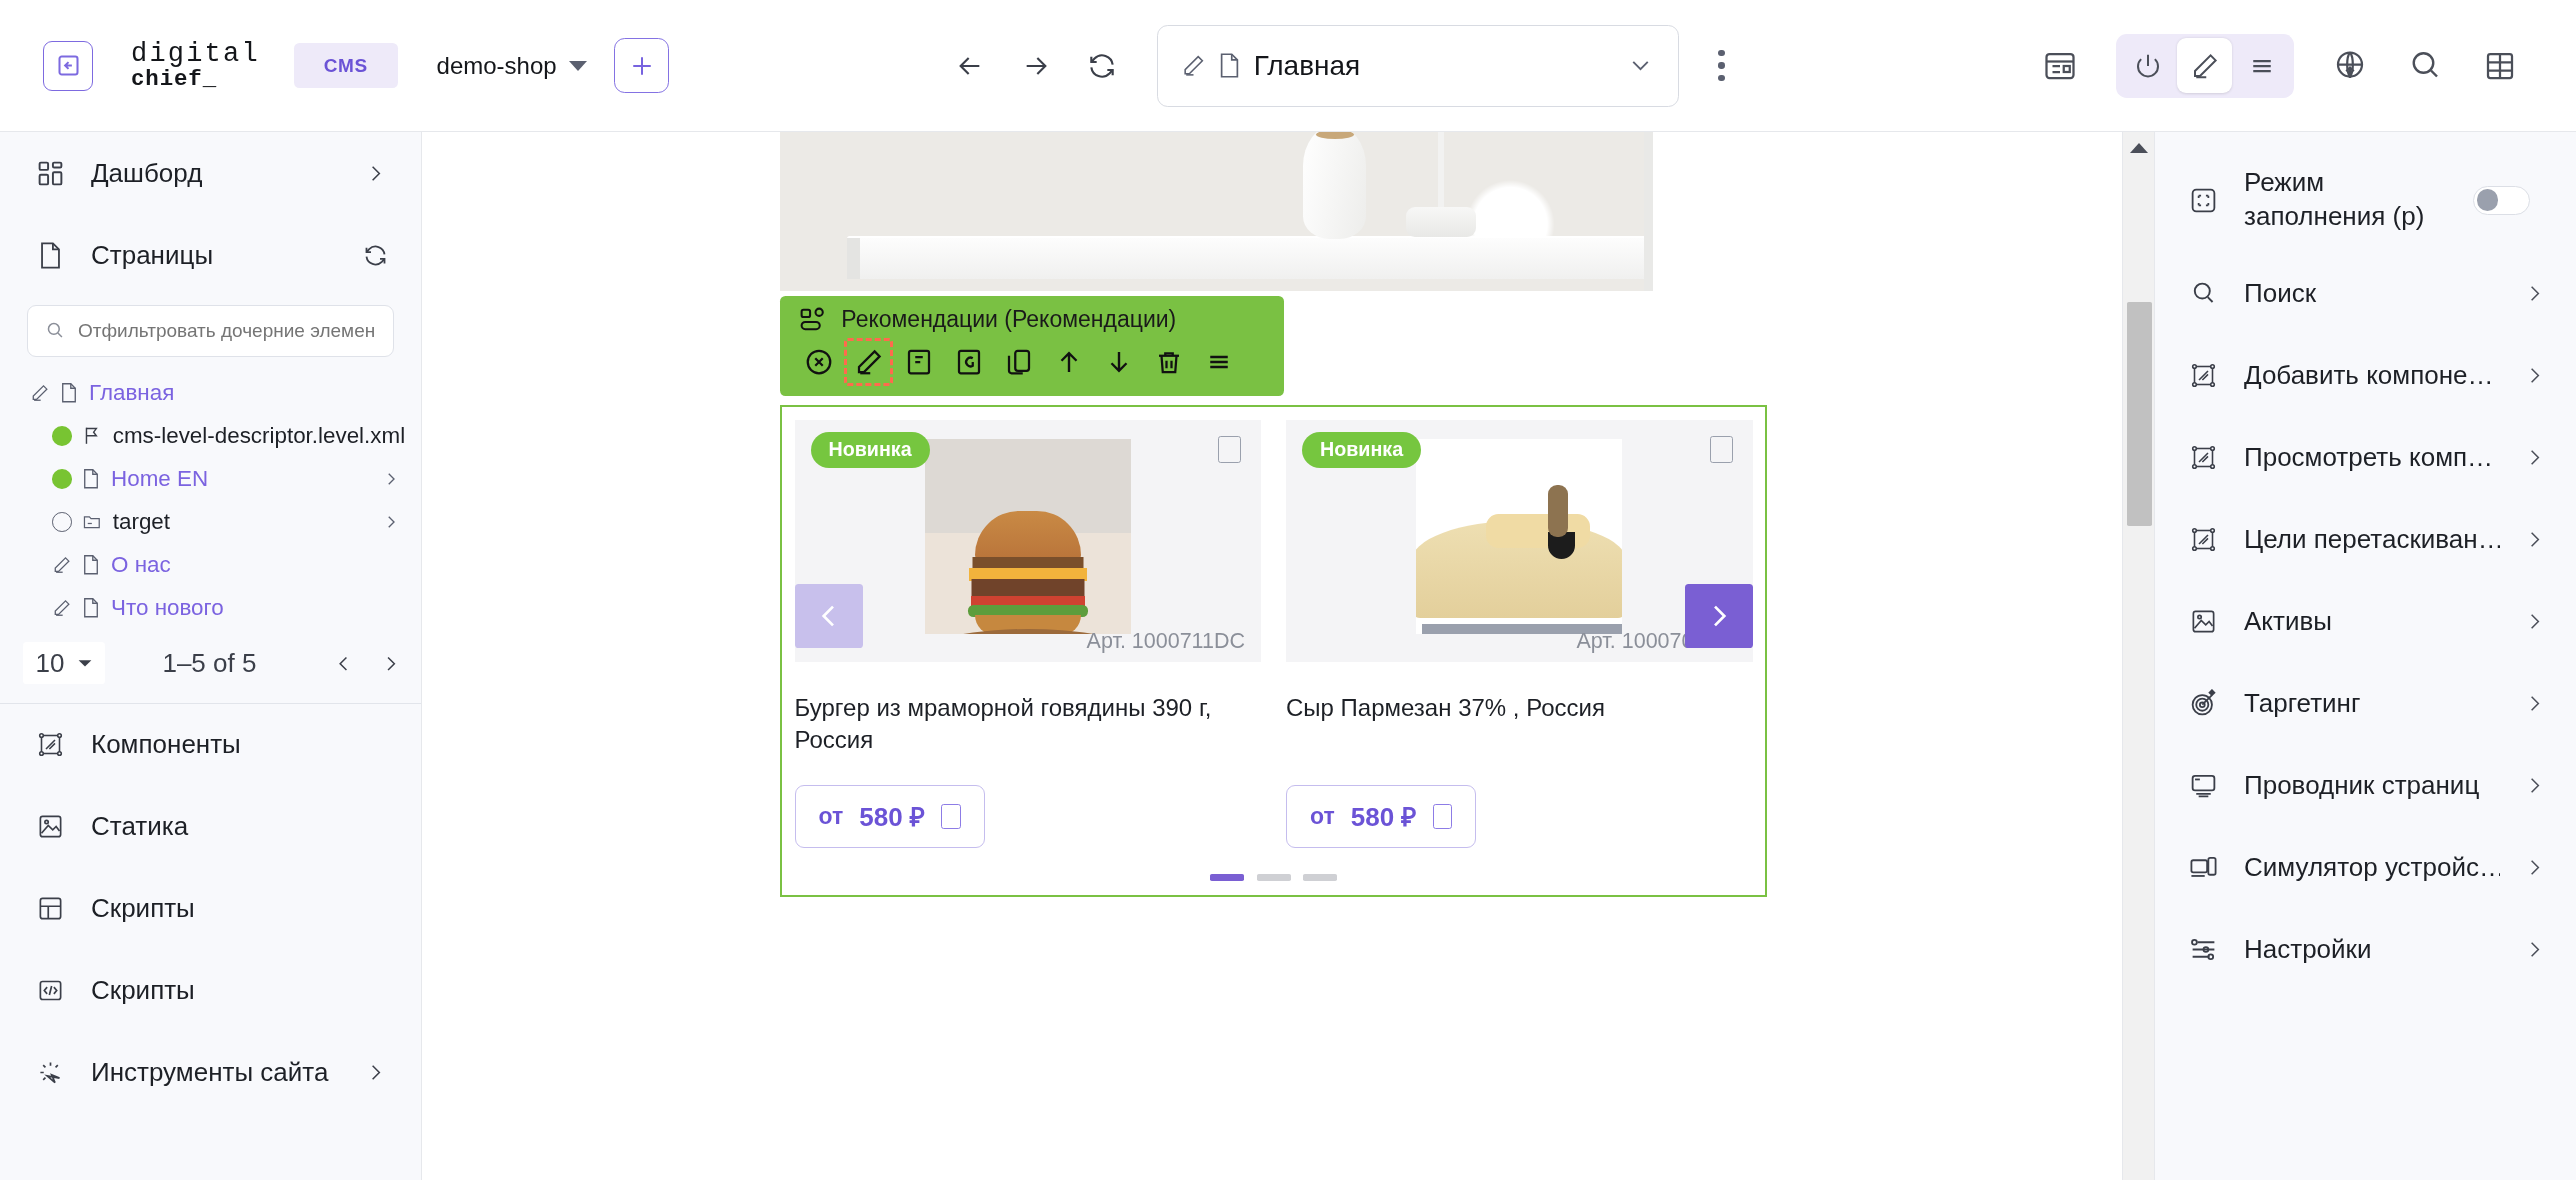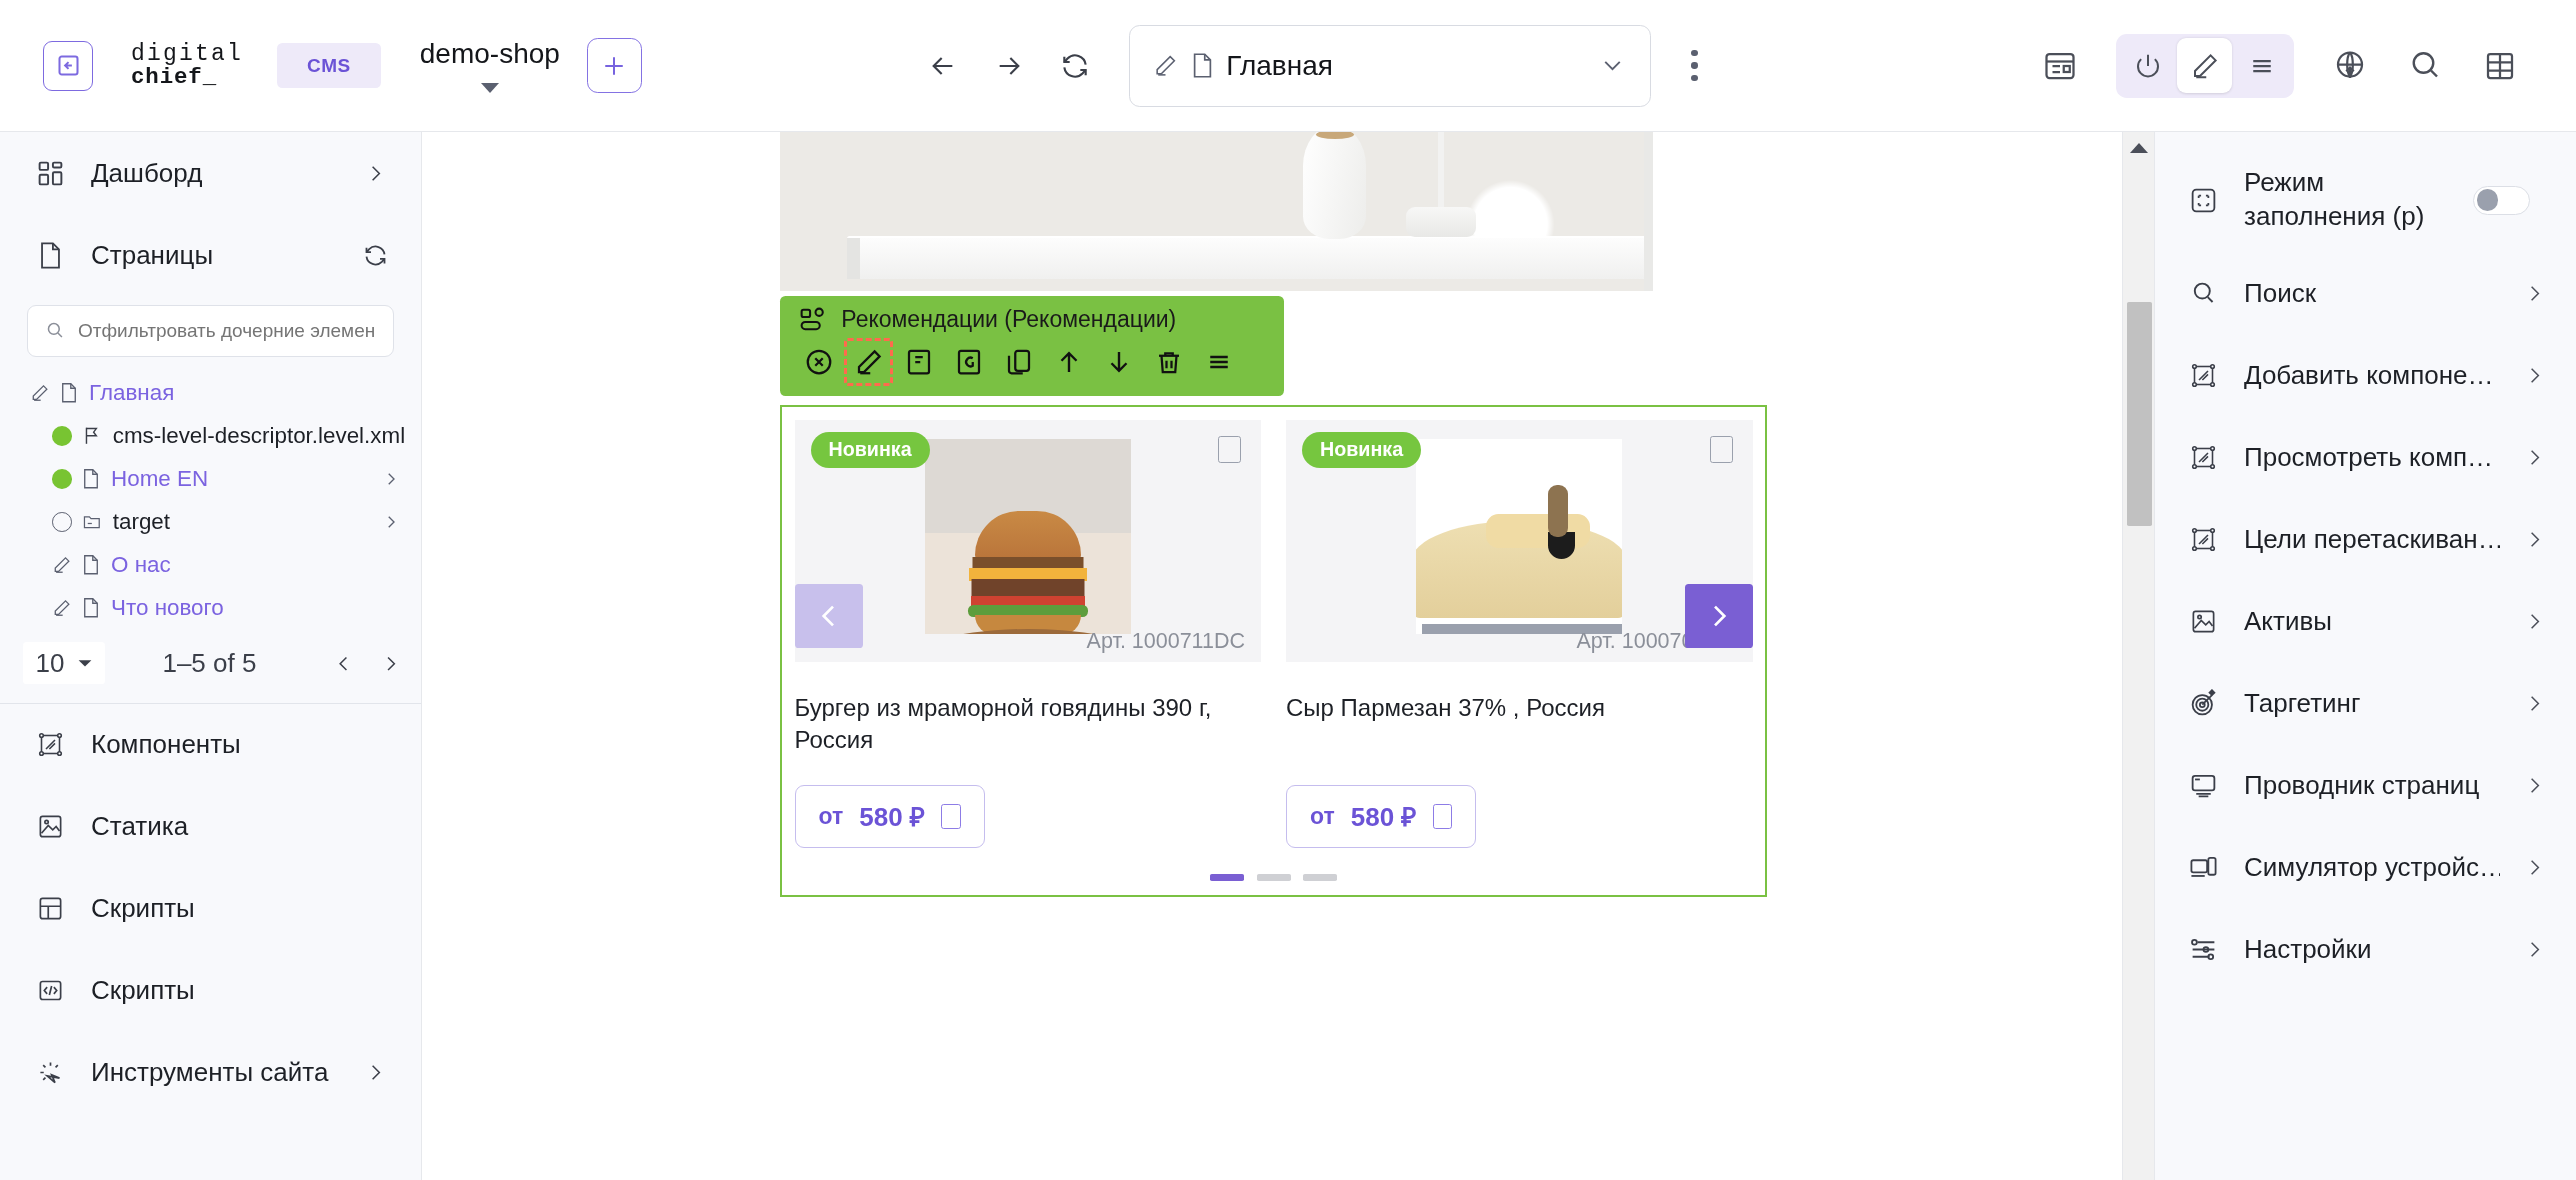--- a/index.html
+++ b/index.html
@@ -15,29 +15,29 @@
   .topbar {
     height: 132px; background: #ffffff; display: flex; align-items: center;
     border-bottom: 0.9px solid #e6e8ec; flex: 0 0 132px; position: relative;
   }
   .tb-left { display: flex; align-items: center; gap: 0; padding-left: 43px; }
   .collapse-btn {
     width: 50px; height: 50px; border: 1.8px solid #7d6ae0; border-radius: 9px;
     display: flex; align-items: center; justify-content: center;
   }
   .logo { margin-left: 38px; line-height: 1.05; font-family: "Liberation Mono", monospace; }
-  .logo .l1 { font-size: 23px; color: #14161a; letter-spacing: 2.2px; }
+  .logo .l1 { font-size: 27px; color: #14161a; letter-spacing: 2.2px; }
   .logo .l2 { font-size: 22.4px; color: #14161a; font-weight: bold; letter-spacing: 0.9px; }
   .cms-badge {
     margin-left: 34px; background: #eeeaf9; color: #6b53d6; font-size: 19px;
     font-weight: bold; letter-spacing: 0.5px; padding: 11.6px 30px; border-radius: 5.4px;
   }
   .site-select {
     margin-left: 39px; display: flex; align-items: center; gap: 12.5px;
-    font-size: 28px; color: #14161a; cursor: pointer; flex-direction: column;
+    font-size: 24px; color: #14161a; cursor: pointer;
   }
   .caret-down { width: 0; height: 0; border-left: 9px solid transparent; border-right: 9px solid transparent; border-top: 10.7px solid #5b6070; }
   .add-btn {
     margin-left: 27px; width: 55px; height: 55px; border: 1.8px solid #8472e3; border-radius: 10.7px;
     display: flex; align-items: center; justify-content: center; color: #7763df; font-size: 36px; font-weight: 300;
   }
 
   .tb-center { display: flex; align-items: center; gap: 0; margin-left: 268px; }
   .nav-icon { width: 66px; height: 66px; display:flex; align-items:center; justify-content:center; }
   .page-field {

